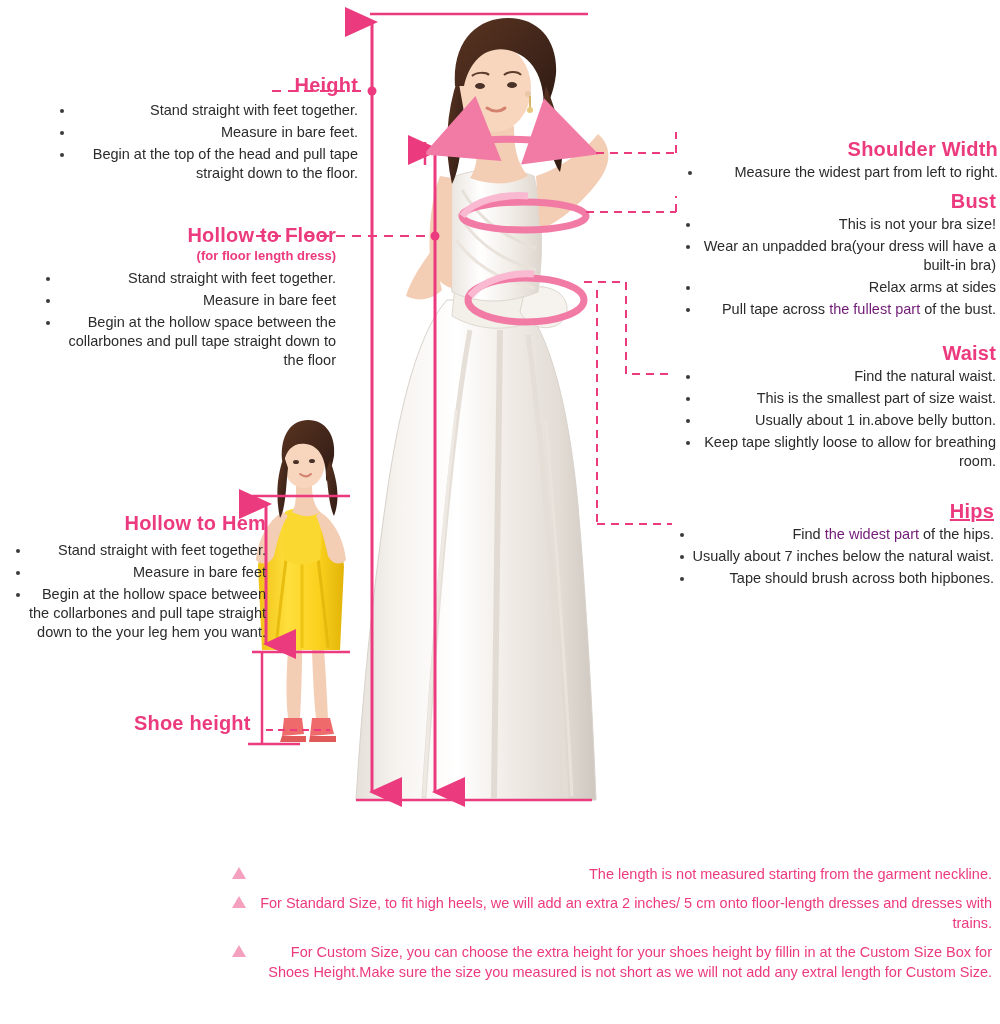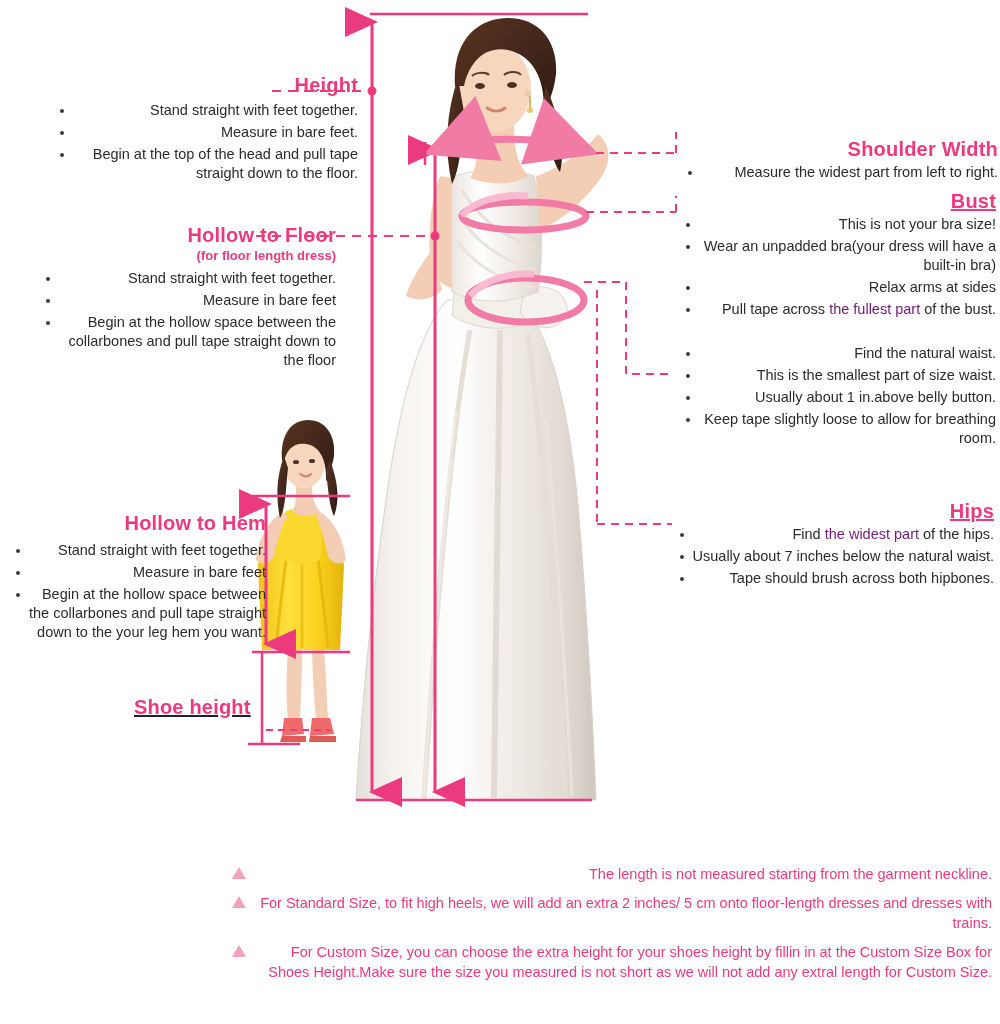--- a/index.html
+++ b/index.html
@@ -295,42 +295,43 @@
 
   <div class="block" style="left:14px; top:512px; width:252px;">
     <div class="heading" style="">Hollow to Hem</div>
     <ul class="bullets" style="margin-top:6px;">
       <li>Stand straight with feet together.</li>
       <li>Measure in bare feet</li>
       <li>Begin at the hollow space between the collarbones and pull tape straight down to the your leg hem  you want.</li>
     </ul>
   </div>
 
-  <div class="block" style="left:134px; top:696px;text-decoration:underline;">
+  <div class="block" style="left:134px; top:712px;">
     <div class="heading">Shoe height</div>
   </div>
 
   <div class="block" style="left:686px; top:126px; width:312px;">
     <div class="heading" style="margin-left:6px;margin-top:12px;">Shoulder Width</div>
     <ul class="bullets" style="margin-top:2px;">
       <li>Measure the widest part from left to right.</li>
     </ul>
   </div>
 
   <div class="block" style="left:684px; top:190px; width:312px;">
-    <div class="heading" style="margin-left:6px;text-decoration:underline;">Bust</div>
+    <div class="heading" style="margin-left:6px;">Bust</div>
     <ul class="bullets" style="margin-top:2px;">
       <li>This is not your bra size!</li>
       <li>Wear an unpadded bra(your dress will have a built-in bra)</li>
       <li>Relax arms at sides</li>
       <li>Pull tape across <span class="hi">the fullest part</span> of the bust.</li>
     </ul>
   </div>
 
   <div class="block" style="left:684px; top:342px; width:312px;">
+    <div class="heading" style="margin-left:14px;">Waist</div>
     <ul class="bullets" style="margin-top:2px;">
       <li>Find the natural waist.</li>
       <li>This is the smallest part of size waist.</li>
       <li>Usually about 1 in.above belly button.</li>
       <li>Keep tape slightly loose to allow for breathing room.</li>
     </ul>
   </div>
 
   <div class="block" style="left:678px; top:500px; width:316px;">
     <div class="heading" style="margin-left:16px;text-decoration:underline;">Hips</div>

